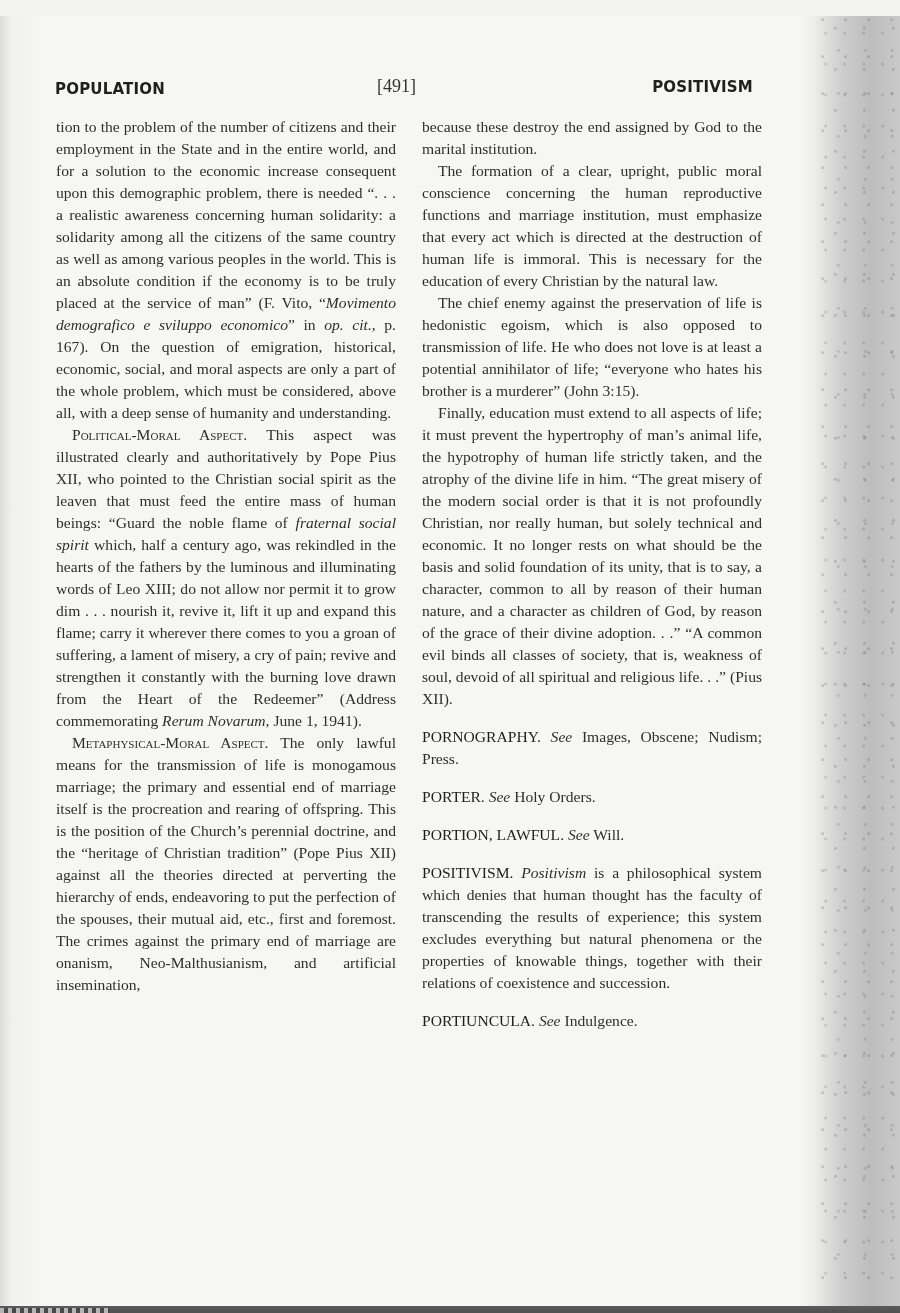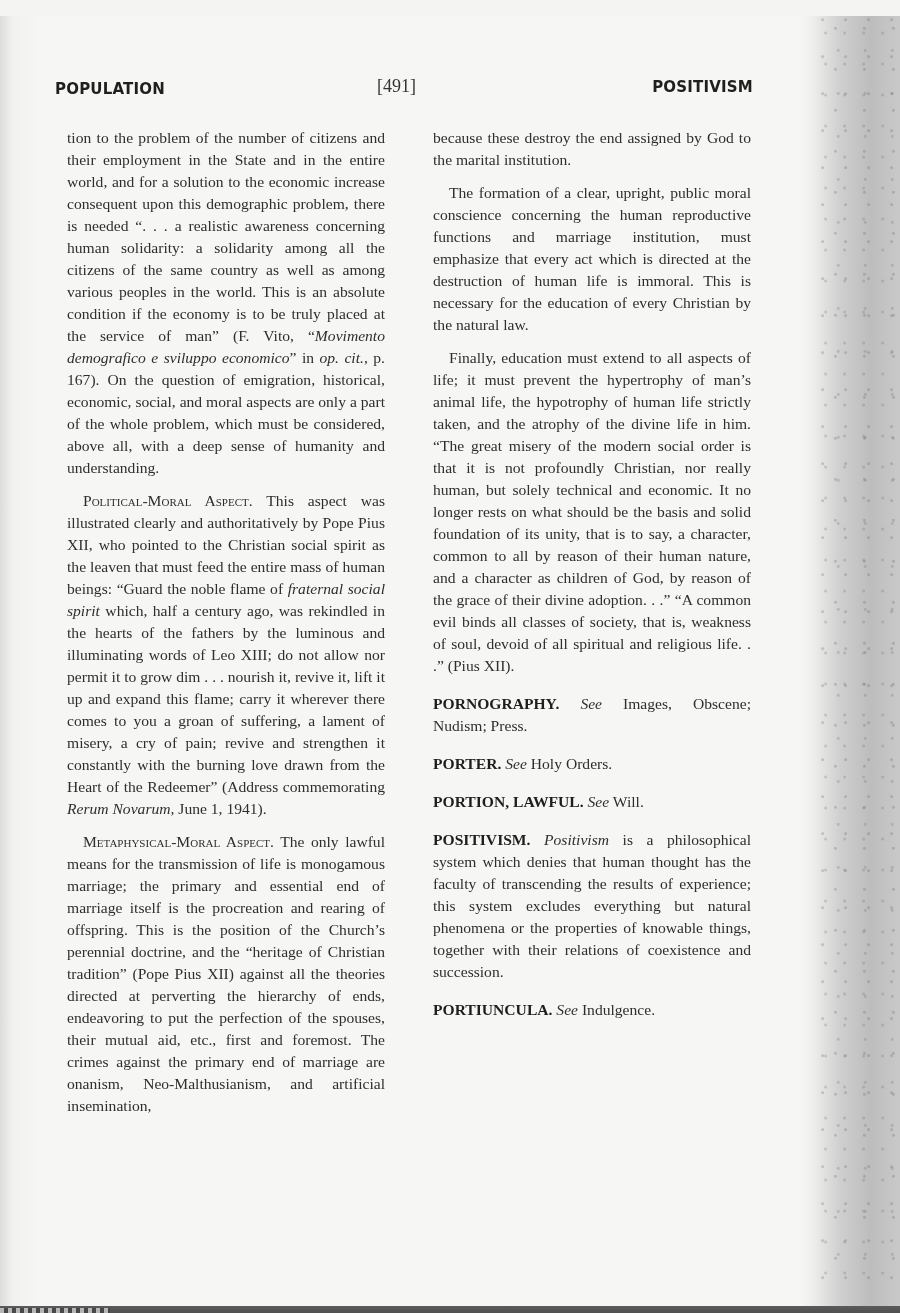--- a/index.html
+++ b/index.html
@@ -44,25 +44,25 @@
   .running-right { right: 2px; top: 4px; }
   .page-number {
     position: absolute; left: 322px; top: 2px; font-size: 18px; color: #333;
   }
   .column {
     position: absolute; top: 100px; width: 340px;
     font-size: 15.6px; line-height: 22px; text-align: justify; color: #2e2e2e;
   }
   .col-left { left: 56px; }
   .col-right { left: 422px; }
-  .column p { margin: 11px; }
+  .column p { margin: 0; }
   .indent { text-indent: 16px; }
   .sc { font-variant: small-caps; }
   .entry { margin-top: 16px !important; }
-  .hw { font-weight: bold; color: #1e1e1e; }
+  .hw { font-weight: normal; color: #1e1e1e; }
   i { font-style: italic; }
 </style>
 </head>
 <body>
 
 <div class="page">
   <div class="spine-speckle"></div>
 
   <div class="header">
     <span class="running-left">POPULATION</span>
@@ -72,20 +72,21 @@
 
   <div class="column col-left">
     <p><span>tion to the problem of the number of citizens and their employment in the State and in the entire world, and for a solution to the economic increase consequent upon this demographic problem, there is needed “. . . a realistic awareness concerning human solidarity: a solidarity among all the citizens of the same country as well as among various peoples in the world. This is an absolute condition if the economy is to be truly placed at the service of man” (F. Vito, “</span><i>Movimento demografico e sviluppo economico</i><span>” in </span><i>op. cit.</i><span>, p. 167). On the question of emigration, historical, economic, social, and moral aspects are only a part of the whole problem, which must be considered, above all, with a deep sense of humanity and understanding.</span></p>
     <p class="indent"><span class="sc">Political-Moral Aspect.</span><span> This aspect was illustrated clearly and authoritatively by Pope Pius XII, who pointed to the Christian social spirit as the leaven that must feed the entire mass of human beings: “Guard the noble flame of </span><i>fraternal social spirit</i><span> which, half a century ago, was rekindled in the hearts of the fathers by the luminous and illuminating words of Leo XIII; do not allow nor permit it to grow dim . . . nourish it, revive it, lift it up and expand this flame; carry it wherever there comes to you a groan of suffering, a lament of misery, a cry of pain; revive and strengthen it constantly with the burning love drawn from the Heart of the Redeemer” (Address commemorating </span><i>Rerum Novarum,</i><span> June 1, 1941).</span></p>
     <p class="indent"><span class="sc">Metaphysical-Moral Aspect.</span><span> The only lawful means for the transmission of life is monogamous marriage; the primary and essential end of marriage itself is the procreation and rearing of offspring. This is the position of the Church’s perennial doctrine, and the “heritage of Christian tradition” (Pope Pius XII) against all the theories directed at perverting the hierarchy of ends, endeavoring to put the perfection of the spouses, their mutual aid, etc., first and foremost. The crimes against the primary end of marriage are onanism, Neo-Malthusianism, and artificial insemination,</span></p>
   </div>
 
   <div class="column col-right">
     <p>because these destroy the end assigned by God to the marital institution.</p>
     <p class="indent">The formation of a clear, upright, public moral conscience concerning the human reproductive functions and marriage institution, must emphasize that every act which is directed at the destruction of human life is immoral. This is necessary for the education of every Christian by the natural law.</p>
+    <p class="indent">The chief enemy against the preservation of life is hedonistic egoism, which is also opposed to transmission of life. He who does not love is at least a potential annihilator of life; “everyone who hates his brother is a murderer” (John 3:15).</p>
     <p class="indent">Finally, education must extend to all aspects of life; it must prevent the hypertrophy of man’s animal life, the hypotrophy of human life strictly taken, and the atrophy of the divine life in him. “The great misery of the modern social order is that it is not profoundly Christian, nor really human, but solely technical and economic. It no longer rests on what should be the basis and solid foundation of its unity, that is to say, a character, common to all by reason of their human nature, and a character as children of God, by reason of the grace of their divine adoption. . .” “A common evil binds all classes of society, that is, weakness of soul, devoid of all spiritual and religious life. . .” (Pius XII).</p>
 
     <p class="entry"><span class="hw">PORNOGRAPHY.</span> <i>See</i><span> Images, Obscene; Nudism; Press.</span></p>
     <p class="entry"><span class="hw">PORTER.</span> <i>See</i><span> Holy Orders.</span></p>
     <p class="entry"><span class="hw">PORTION, LAWFUL.</span> <i>See</i><span> Will.</span></p>
     <p class="entry"><span class="hw">POSITIVISM.</span> <i>Positivism</i><span> is a philosophical system which denies that human thought has the faculty of transcending the results of experience; this system excludes everything but natural phenomena or the properties of knowable things, together with their relations of coexistence and succession.</span></p>
     <p class="entry"><span class="hw">PORTIUNCULA.</span> <i>See</i><span> Indulgence.</span></p>
   </div>
 
   <div class="bottom-edge">

